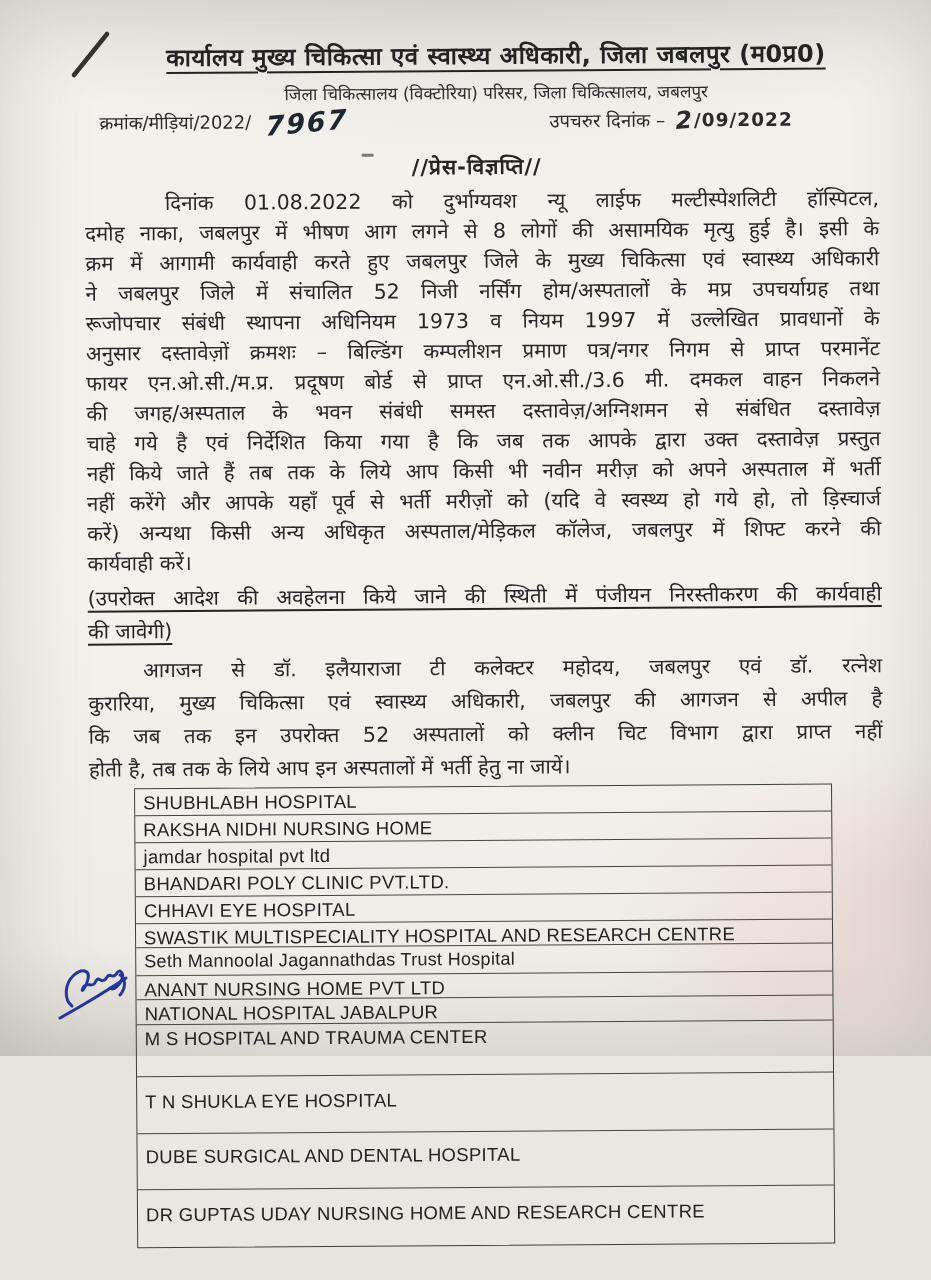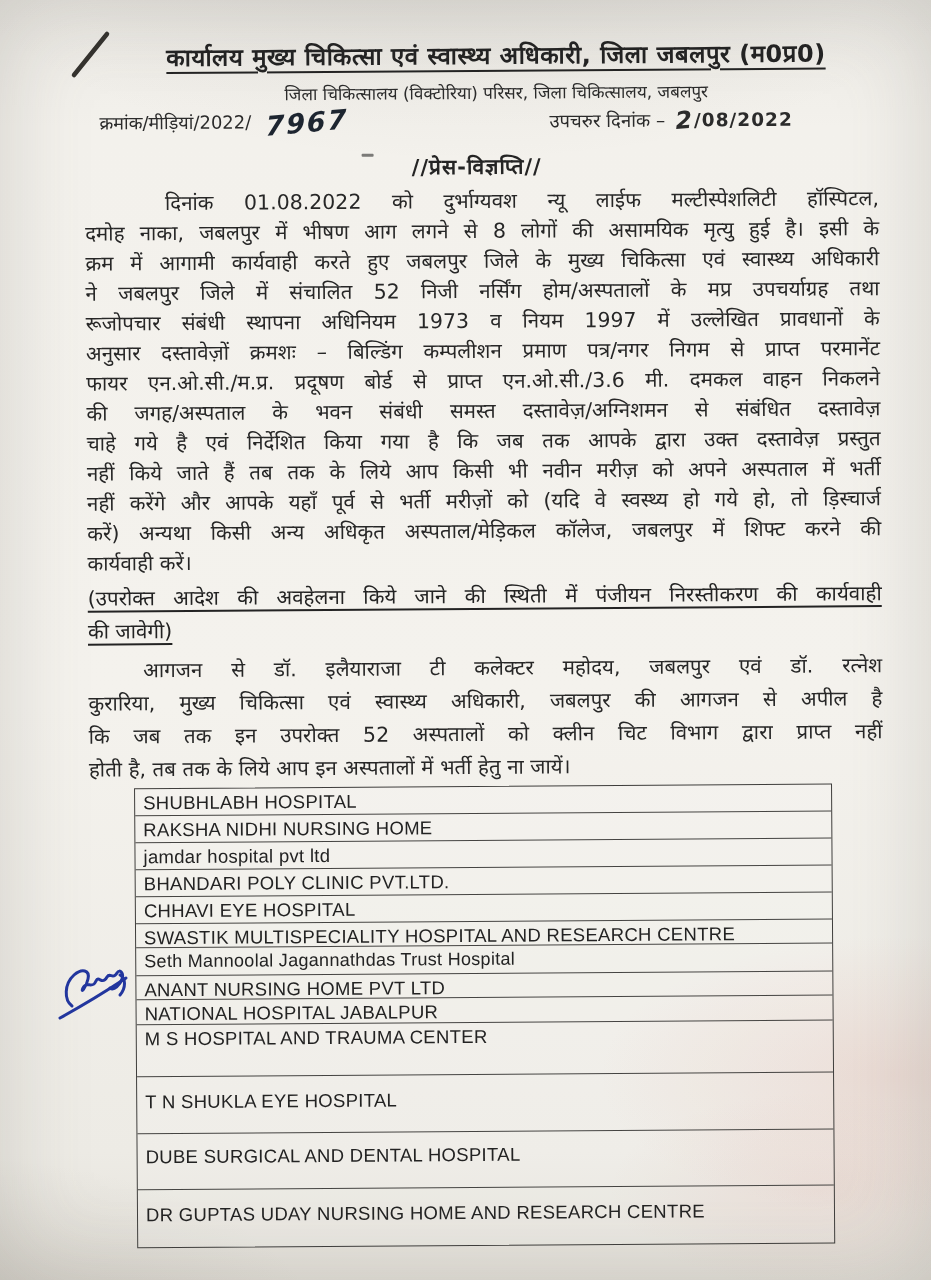--- a/index.html
+++ b/index.html
@@ -2,21 +2,21 @@
 <html><head>
 <meta charset="utf-8">
 <style>
   html,body{margin:0;padding:0;}
   body{
     width:931px;height:1280px;overflow:hidden;
     font-family:"DejaVu Sans",sans-serif;
     background:#e6e4de;
   }
   .photo{
-    position:relative;width:931px;height:1280px;
+    position:relative;width:931px;height:1056px;
     background:
       radial-gradient(ellipse 420px 200px at 96% 84%, rgba(219,156,146,0.22), transparent 70%),
       radial-gradient(ellipse 300px 140px at 88% 93%, rgba(214,150,140,0.16), transparent 70%),
       radial-gradient(ellipse 700px 300px at 50% -5%, rgba(120,115,105,0.10), transparent 75%),
       radial-gradient(ellipse 500px 250px at -5% 105%, rgba(110,105,95,0.14), transparent 75%),
       linear-gradient(180deg,#eceae5 0%,#f3f1ec 10%,#f4f2ed 55%,#edebe5 90%,#e4e1da 100%);
     box-shadow: inset 0 0 90px rgba(95,90,80,0.22);
   }
   .doc{
     position:absolute;left:0;top:0;width:931px;height:1280px;
@@ -106,21 +106,21 @@
 
     <div class="office-title">कार्यालय मुख्य चिकित्सा एवं स्वास्थ्य अधिकारी, जिला जबलपुर (म0प्र0)</div>
 
     <div class="office-sub">जिला चिकित्सालय (विक्टोरिया) परिसर, जिला चिकित्सालय, जबलपुर</div>
 
     <div class="ref-line">
       <span>क्रमांक/मीड़ियां/2022/</span><span class="ref-number">7967</span>
     </div>
 
     <div class="date-line">
-      <span>उपचरुर दिनांक –</span><span class="date-day">2</span><span class="date-rest">/08/2022</span>
+      <span>उपचरुर दिनांक –</span><span class="date-day">2</span><span class="date-rest">/09/2022</span>
     </div>
 
     <div class="artifact-dash"></div>
 
     <div class="note-title">//प्रेस-विज्ञप्ति//</div>
 
     <div class="para para1">
       <div class="line first">दिनांक 01.08.2022 को दुर्भाग्यवश न्यू लाईफ मल्टीस्पेशलिटी हॉस्पिटल,</div>
       <div class="line">दमोह नाका, जबलपुर में भीषण आग लगने से 8 लोगों की असामयिक मृत्यु हुई है। इसी के</div>
       <div class="line">क्रम में आगामी कार्यवाही करते हुए जबलपुर जिले के मुख्य चिकित्सा एवं स्वास्थ्य अधिकारी</div>

